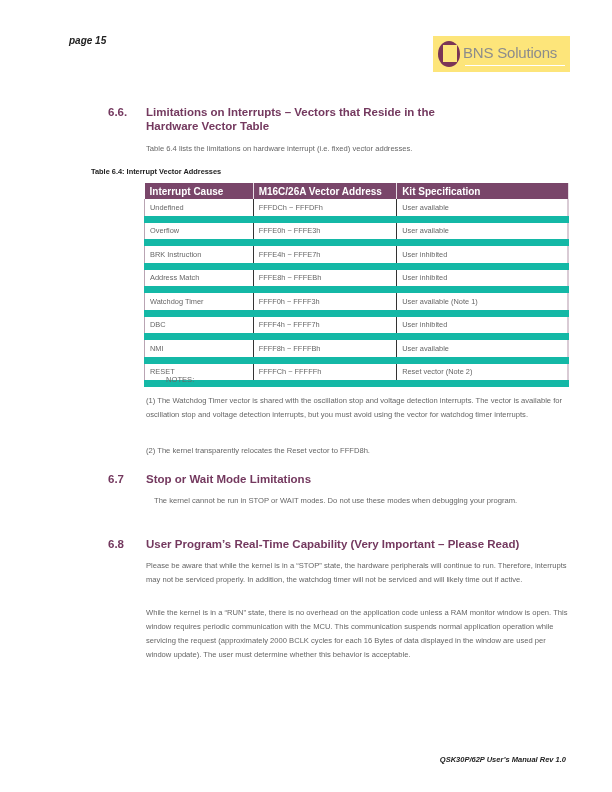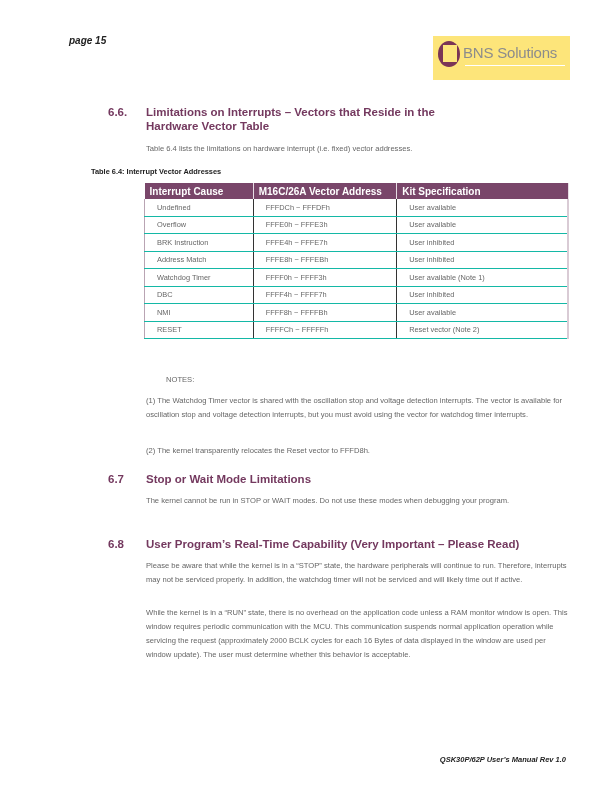--- a/index.html
+++ b/index.html
@@ -1,34 +1,34 @@
 <!DOCTYPE html>
 <html><head>
 <meta charset="utf-8">
 <style>
   html, body { margin: 0; padding: 0; background: #ffffff; }
   body { width: 612px; height: 792px; position: relative; overflow: hidden;
          font-family: "Liberation Sans", "DejaVu Sans", sans-serif; color: #555555; }
   .page-num { position: absolute; left: 61px; top: 35px; font-size: 10px; font-weight: bold; font-style: italic; color: #222222; margin-left: 8px; }
-  .logo { position: absolute; left: 433px; top: 36px; width: 137px; height: 44px; background: #fde57a; }
+  .logo { position: absolute; left: 433px; top: 36px; width: 137px; height: 36px; background: #fde57a; }
   .logo-mark { position: absolute; left: 5px; top: 5px; width: 22px; height: 26px; border-radius: 11px / 13px; background: #7a3556; }
   .logo-mark::after { content: ""; position: absolute; left: 5px; top: 4px; width: 14px; height: 17px; background: #fde57a; }
   .logo-text { position: absolute; left: 30px; top: 8px; font-size: 15px; color: #8c8c8c; letter-spacing: -0.2px; }
   .logo-underline { position: absolute; left: 32px; top: 29px; width: 100px; height: 1px; background: #ffffff; }
 
   .h { position: absolute; font-weight: bold; color: #74395f; font-size: 11.5px; line-height: 14px; }
   .h .num { position: absolute; left: 0; }
   .h .title { position: absolute; left: 38px; white-space: nowrap; }
   .p { position: absolute; left: 146px; width: 425px; font-size: 7.6px; line-height: 14px; color: #666666; }
 
   .cap { position: absolute; left: 91px; top: 167px; font-size: 7.4px; font-weight: bold; color: #222; }
 
   table.vt { position: absolute; left: 144px; top: 183px; width: 425px; border-collapse: collapse; font-size: 7.4px; }
   table.vt th { background: #79466a; color: #ffffff; font-weight: bold; text-align: left; padding: 0 5px; height: 16px; font-size: 10px; border-right: 1px solid #e8dde5; }
-  table.vt td { height: 16.5px; padding: 0 12px; color: #666666; border-bottom: 1px solid #14b8a6; border-right: 1px solid #333; white-space: nowrap; }
+  table.vt td { height: 16.5px; padding: 0 5px; color: #666666; border-bottom: 7px solid #14b8a6; border-right: 1px solid #333; white-space: nowrap; }
   table.vt td:first-child { border-left: 1px solid #b9a4b3; }
   table.vt td:last-child { border-right: 2px solid #d9cbd5; }
   table.vt col.c1 { width: 109px; } table.vt col.c2 { width: 144px; } table.vt col.c3 { width: 172px; }
 
   .footer { position: absolute; right: 46px; top: 755px; font-size: 7.5px; font-weight: bold; font-style: italic; color: #222; }
 </style>
 </head>
 <body>
 
 <div class="page-num">page 15</div>
@@ -107,21 +107,21 @@
 </table>
 
 <div class="p" style="top:373px;margin-left:20px;">NOTES:</div>
 <div class="p" style="top:394px;">(1) The Watchdog Timer vector is shared with the oscillation stop and voltage detection interrupts. The vector is available for oscillation stop and voltage detection interrupts, but you must avoid using the vector for watchdog timer interrupts.</div>
 <div class="p" style="top:444px;">(2) The kernel transparently relocates the Reset vector to FFFD8h.</div>
 
 <div class="h" style="left:108px; top:472px; width:460px;">
   <span class="num">6.7</span>
   <span class="title">Stop or Wait Mode Limitations</span>
 </div>
-<div class="p" style="top:494px;">The kernel cannot be run in STOP or WAIT modes. Do not use these modes when debugging your program.</div>
+<div class="p" style="top:494px;margin-left:8px;">The kernel cannot be run in STOP or WAIT modes. Do not use these modes when debugging your program.</div>
 
 <div class="h" style="left:108px; top:537px; width:470px;">
   <span class="num">6.8</span>
   <span class="title">User Program’s Real-Time Capability (Very Important – Please Read)</span>
 </div>
 <div class="p" style="top:559px;">Please be aware that while the kernel is in a “STOP” state, the hardware peripherals will continue to run. Therefore, interrupts may not be serviced properly. In addition, the watchdog timer will not be serviced and will likely time out if active.</div>
 <div class="p" style="top:606px;">While the kernel is in a “RUN” state, there is no overhead on the application code unless a RAM monitor window is open. This window requires periodic communication with the MCU. This communication suspends normal application operation while servicing the request (approximately 2000 BCLK cycles for each 16 Bytes of data displayed in the window are used per window update). The user must determine whether this behavior is acceptable.</div>
 
 <div class="footer">QSK30P/62P User’s Manual Rev 1.0</div>
 

